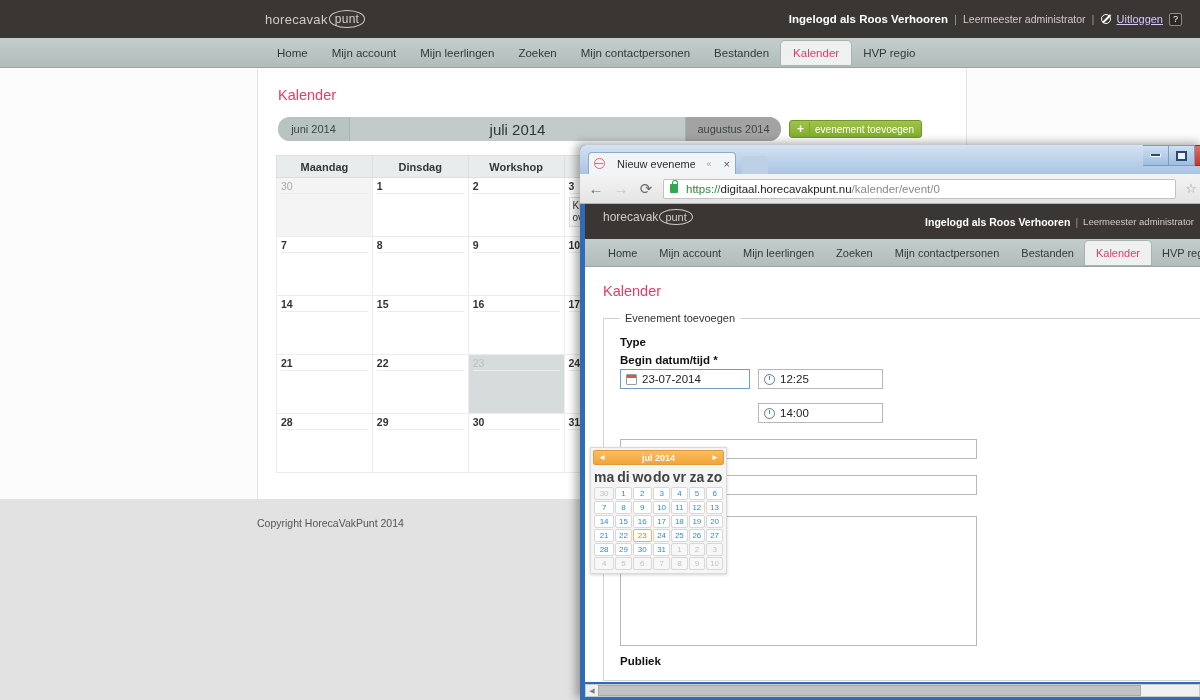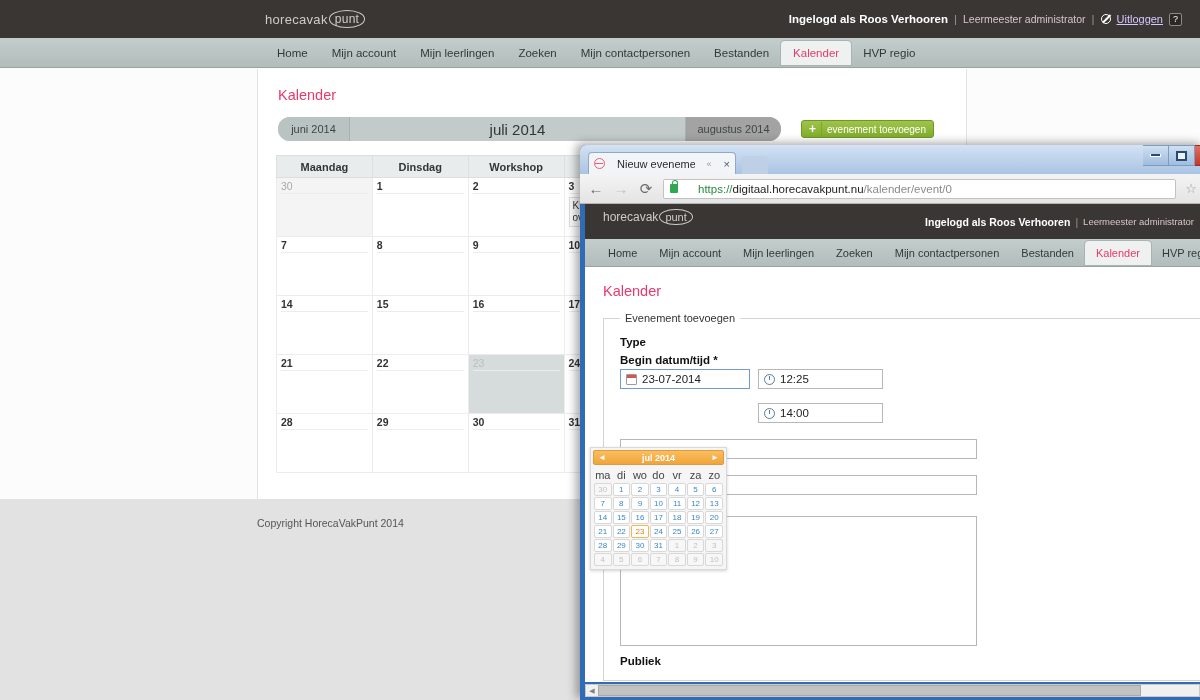--- a/index.html
+++ b/index.html
@@ -57,21 +57,21 @@
     background:#eef1f0; color:#e8396b; border-radius:4px 4px 0 0;
     box-shadow:0 0 0 1px #a9b4b2; padding:6px 12px;
   }
 
   .content-card {
     position:absolute; left:257px; top:69px; width:710px; height:430px;
     background:#fff; border-left:1px solid #e4e4e4; border-right:1px solid #e4e4e4;
   }
   .page-title { color:#e8396b; font-size:14.5px; padding:18px 0 0 20px; font-weight:400;}
 
-  .month-bar { margin:14px 0 0 20px; display:flex; align-items:center; gap:20px;}
+  .month-bar { margin:14px 0 0 20px; display:flex; align-items:center; gap:8px;}
   .month-pill {
     display:flex; height:24px; border-radius:12px; overflow:hidden;
     background:#b9c3c1; width:503px;
   }
   .mp-seg { display:flex; align-items:center; justify-content:center;
     font-size:11px; color:#3d4645; }
   .mp-prev { width:72px; background:#b9c3c1; border-right:1px solid #a8b3b1;}
   .mp-cur  { flex:1; background:#c2cbc9; font-size:15px; color:#2f3837;}
   .mp-next { width:96px; background:#a3a3a3; border-left:1px solid #a8b3b1;}
   .add-btn {
@@ -143,21 +143,21 @@
 
   .omnibar {
     height:30px; background:linear-gradient(#f4f4f4,#e4e4e4);
     border-bottom:1px solid #b4b4b4;
     display:flex; align-items:center; gap:9px; padding:0 8px;
   }
   .nav-ico{font-size:15px;color:#6b6b6b;width:16px;text-align:center;}
   .nav-ico.dim{color:#c2c2c2;}
   .urlbox{
     flex:1; height:20px; background:#fff; border:1px solid #c2c2c2; border-radius:2px;
-    display:flex; align-items:center; gap:20px; padding:0 6px; font-size:11.5px;
+    display:flex; align-items:center; gap:8px; padding:0 6px; font-size:11.5px;
   }
   .lock{width:8px;height:9px;background:#32a852;border-radius:1px;position:relative;flex:none;}
   .lock:before{content:"";position:absolute;left:2px;top:-4px;width:4px;height:5px;border:1.4px solid #32a852;border-bottom:none;border-radius:3px 3px 0 0;}
   .u-https{color:#2a8a3e;}
   .u-host{color:#222;}
   .u-path{color:#8a8a8a;}
   .star{color:#9a9a9a;font-size:13px;}
 
   .win-content{
     position:absolute; left:5px; top:59px; right:5px; bottom:18px;
@@ -213,21 +213,21 @@
   }
   .dp-head{
     height:15px;background:linear-gradient(#fbbd5e,#f0a53b);
     border:1px solid #e09a3a; border-radius:2px;
     display:flex;align-items:center;justify-content:space-between;
     padding:0 4px;color:#fff;font-size:9px;font-weight:bold;
   }
   .dp-arrow{font-size:8px;color:#fff;}
   .dp-title{font-size:9px;}
   table.dp{border-collapse:separate;border-spacing:1px;width:100%;margin-top:2px;}
-  table.dp th{font-size:11px;color:#444;font-weight:normal;padding:1px 0;margin-top:38px;}
+  table.dp th{font-size:14px;color:#444;font-weight:bold;padding:1px 0;margin-top:38px;}
   table.dp td{
     width:17px;height:11px;text-align:center;font-size:8px;color:#3a87c9;
     background:#fff;border:1px solid #d8d8d8;border-radius:2px;
   }
   table.dp td.mut{color:#c3c3c3;background:#f7f7f7;}
   table.dp td.today{border:1px solid #f0b849;color:#d88016;background:#fff;}
 
   .hscroll{
     position:absolute;left:5px;right:5px;bottom:3px;height:13px;
     background:#f0f0f0;border:1px solid #c9c9c9;display:flex;align-items:center;

